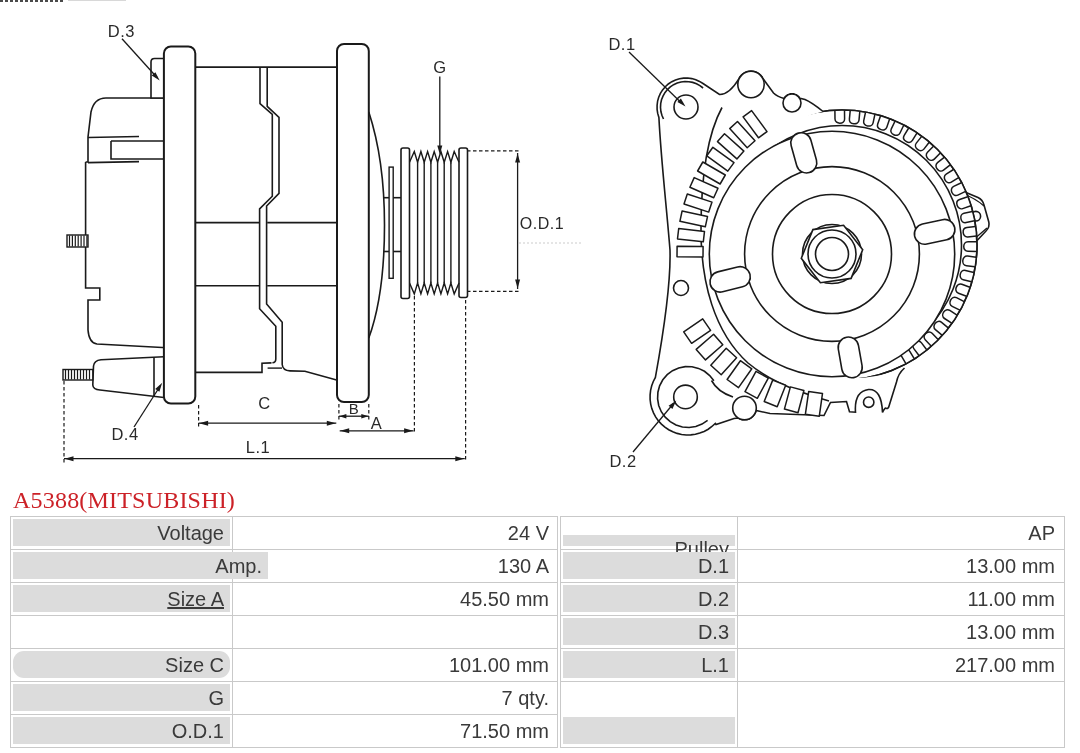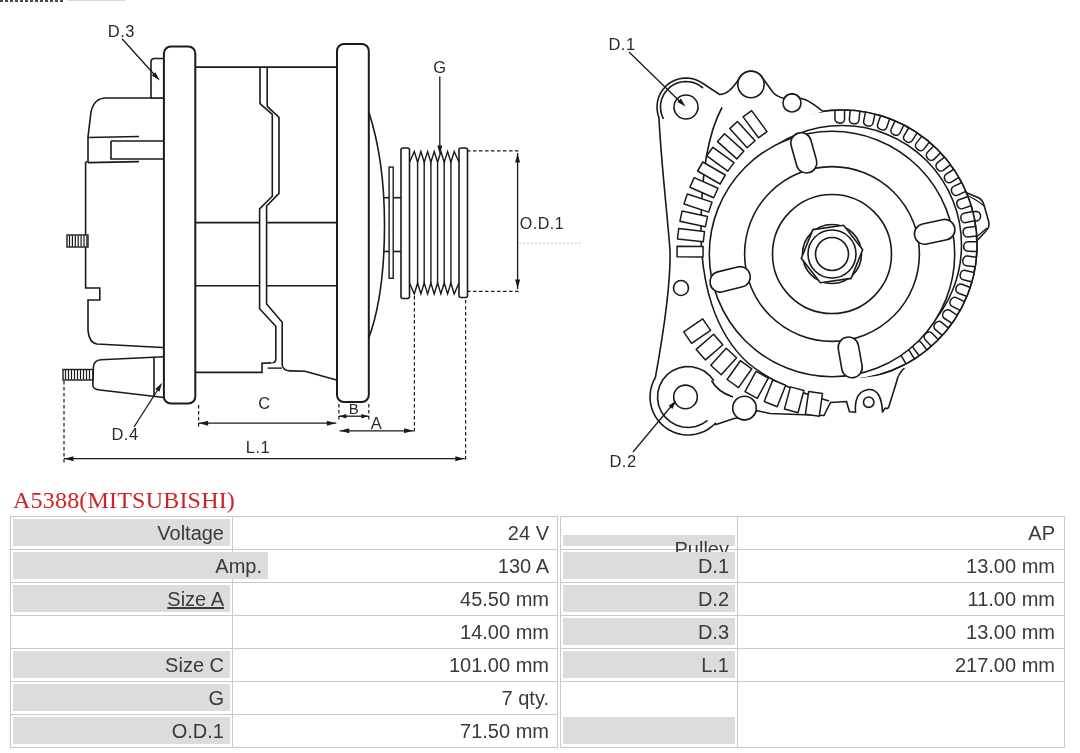--- a/index.html
+++ b/index.html
@@ -210,24 +210,23 @@
 </div>
 <div class="row" style="top:33px;">
 <div class="lab" style="width:255px;">Amp.</div>
 <div class="val" style="left:222px;right:0;padding-right:8px;">130 A</div>
 </div>
 <div class="row" style="top:66px;">
 <div class="lab" style="width:217px;text-decoration:underline;">Size A</div>
 <div class="val" style="left:222px;right:0;padding-right:8px;">45.50 mm</div>
 </div>
 <div class="row" style="top:99px;">
-<div class="val" style="left:222px;right:0;padding-right:8px;">14.00 mm</div>
 </div>
 <div class="row" style="top:132px;">
-<div class="lab" style="width:217px;">Size C</div>
+<div class="lab" style="width:217px;border-radius:11px;">Size C</div>
 <div class="val" style="left:222px;right:0;padding-right:8px;">101.00 mm</div>
 </div>
 <div class="row" style="top:165px;">
 <div class="lab" style="width:217px;">G</div>
 <div class="val" style="left:222px;right:0;padding-right:8px;">7 qty.</div>
 </div>
 <div class="row" style="top:198px;">
 <div class="lab" style="width:217px;">O.D.1</div>
 <div class="val" style="left:222px;right:0;padding-right:8px;">71.50 mm</div>
 </div>

